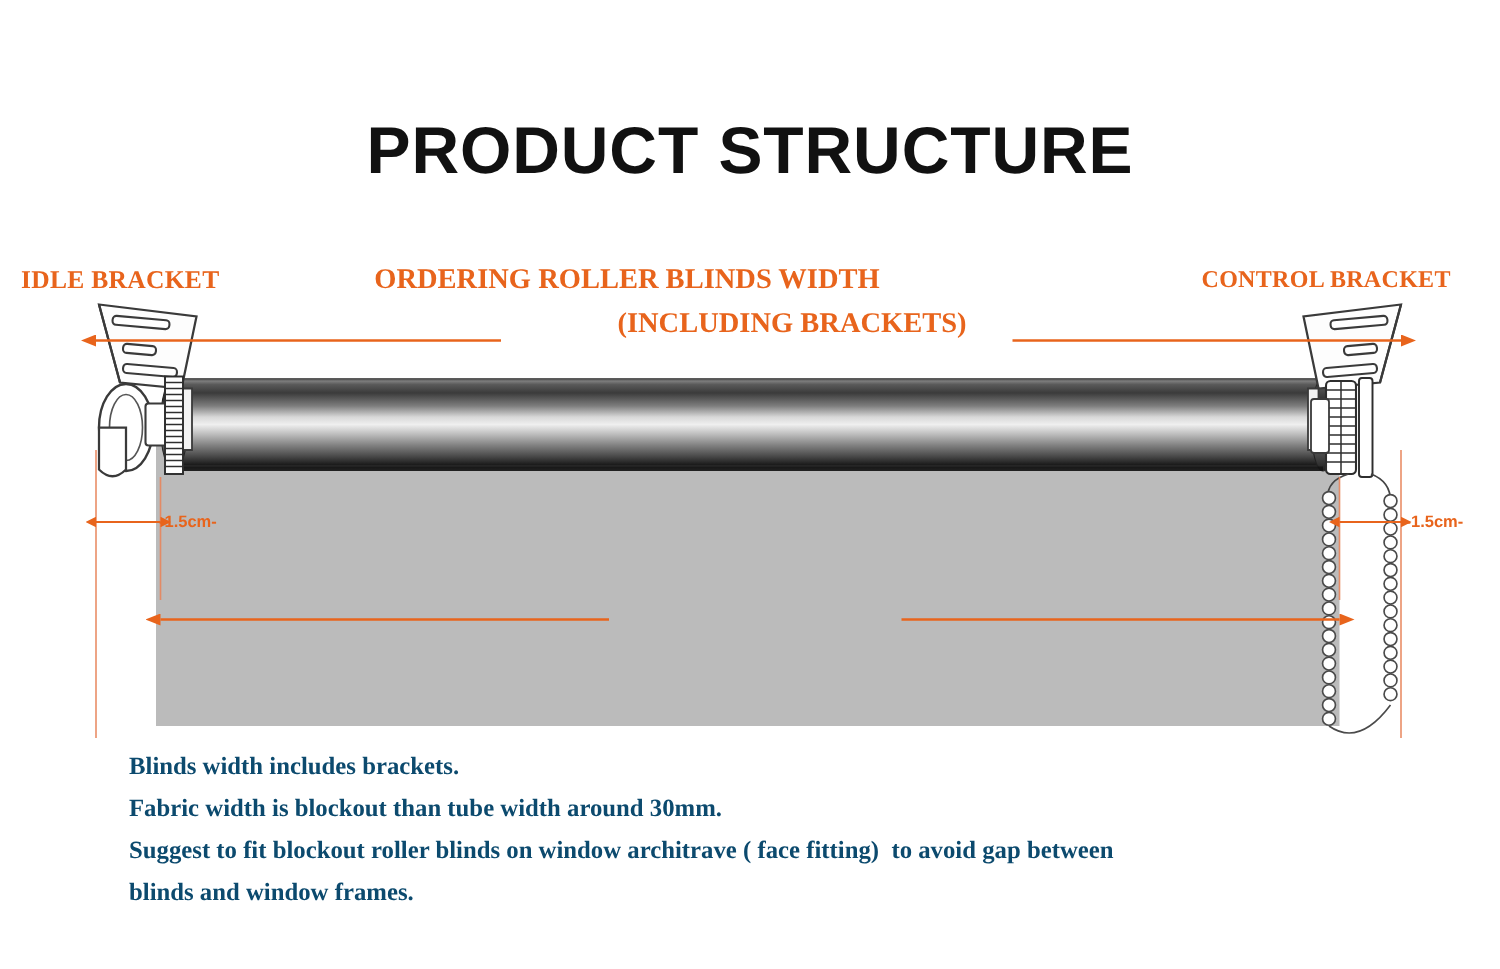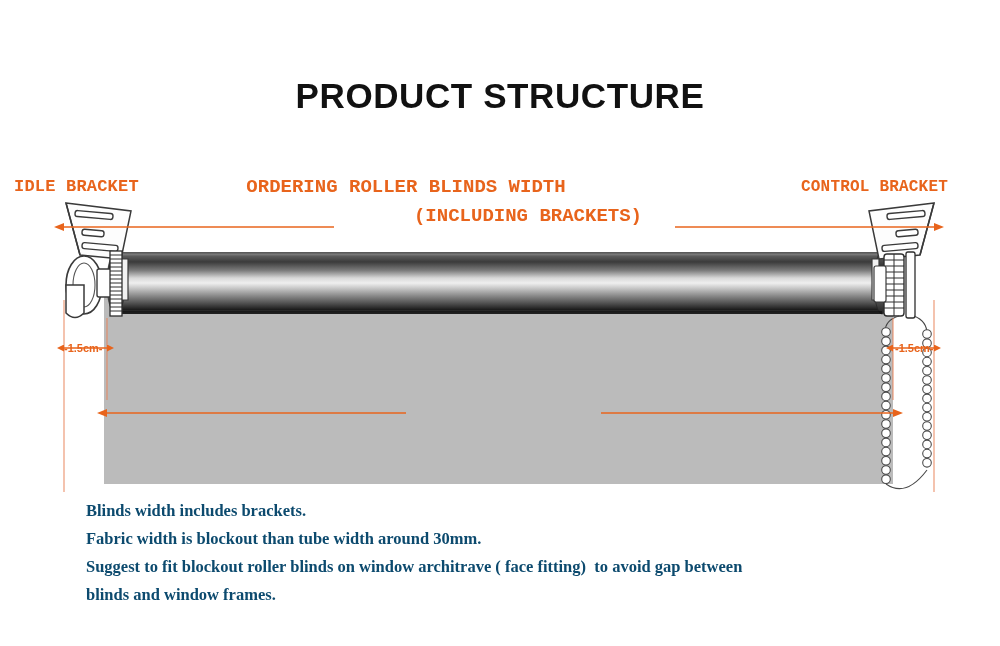--- a/index.html
+++ b/index.html
@@ -6,36 +6,36 @@
   body{
     width:1000px;height:646px;position:relative;overflow:hidden;
     font-family:"Liberation Sans","DejaVu Sans",sans-serif;
     background:#ffffff;
   }
   #stage{position:absolute;inset:0;}
   svg#diagram{position:absolute;left:0;top:0;width:1000px;height:646px;}
 
   .title{
     position:absolute;left:0;top:76px;width:1000px;text-align:center;
-    font-size:35px;font-weight:700;letter-spacing:.6px;color:#111111;
+    font-size:44px;font-weight:700;letter-spacing:.6px;color:#111111;
     font-family:"Liberation Sans","DejaVu Sans",sans-serif;
   }
   .lbl{
     position:absolute;color:#E8641C;font-weight:700;
-    font-family:Liberation Mono, monospace;
+    font-family:Liberation Serif, serif;
     white-space:nowrap;
   }
   .lbl-idle{left:14px;top:177px;font-size:17px;letter-spacing:.2px;}
   .lbl-control{left:801px;top:178px;font-size:16px;letter-spacing:.2px;}
-  .lbl-order{left:0;top:176px;width:812px;text-align:center;font-size:19px;}
+  .lbl-order{left:0;top:176px;width:812px;text-align:center;font-size:19px;padding-left:12px;}
   .lbl-order2{left:0;top:205px;width:1000px;text-align:center;font-size:19px;margin-left:28px;}
   .lbl-fabric{left:0;top:403px;width:1000px;text-align:center;font-size:19px;color:#EE7722;}
   .dim-txt{
     position:absolute;font-size:11px;font-weight:700;color:#E8641C;
-    font-family:"Liberation Sans","DejaVu Sans",sans-serif;white-space:nowrap;
+    font-family:"Liberation Sans","DejaVu Sans",sans-serif;white-space:nowrap;padding-left:42px;
   }
   .dim-left{left:64px;top:342px;}
   .dim-right{left:895px;top:342px;}
 
   .notes{
     position:absolute;left:86px;top:497px;width:880px;
     color:#0c4a6e;font-size:16.5px;font-weight:600;line-height:28px;
     font-family:Liberation Serif, serif;
   }
   .notes div{white-space:pre-wrap;}

